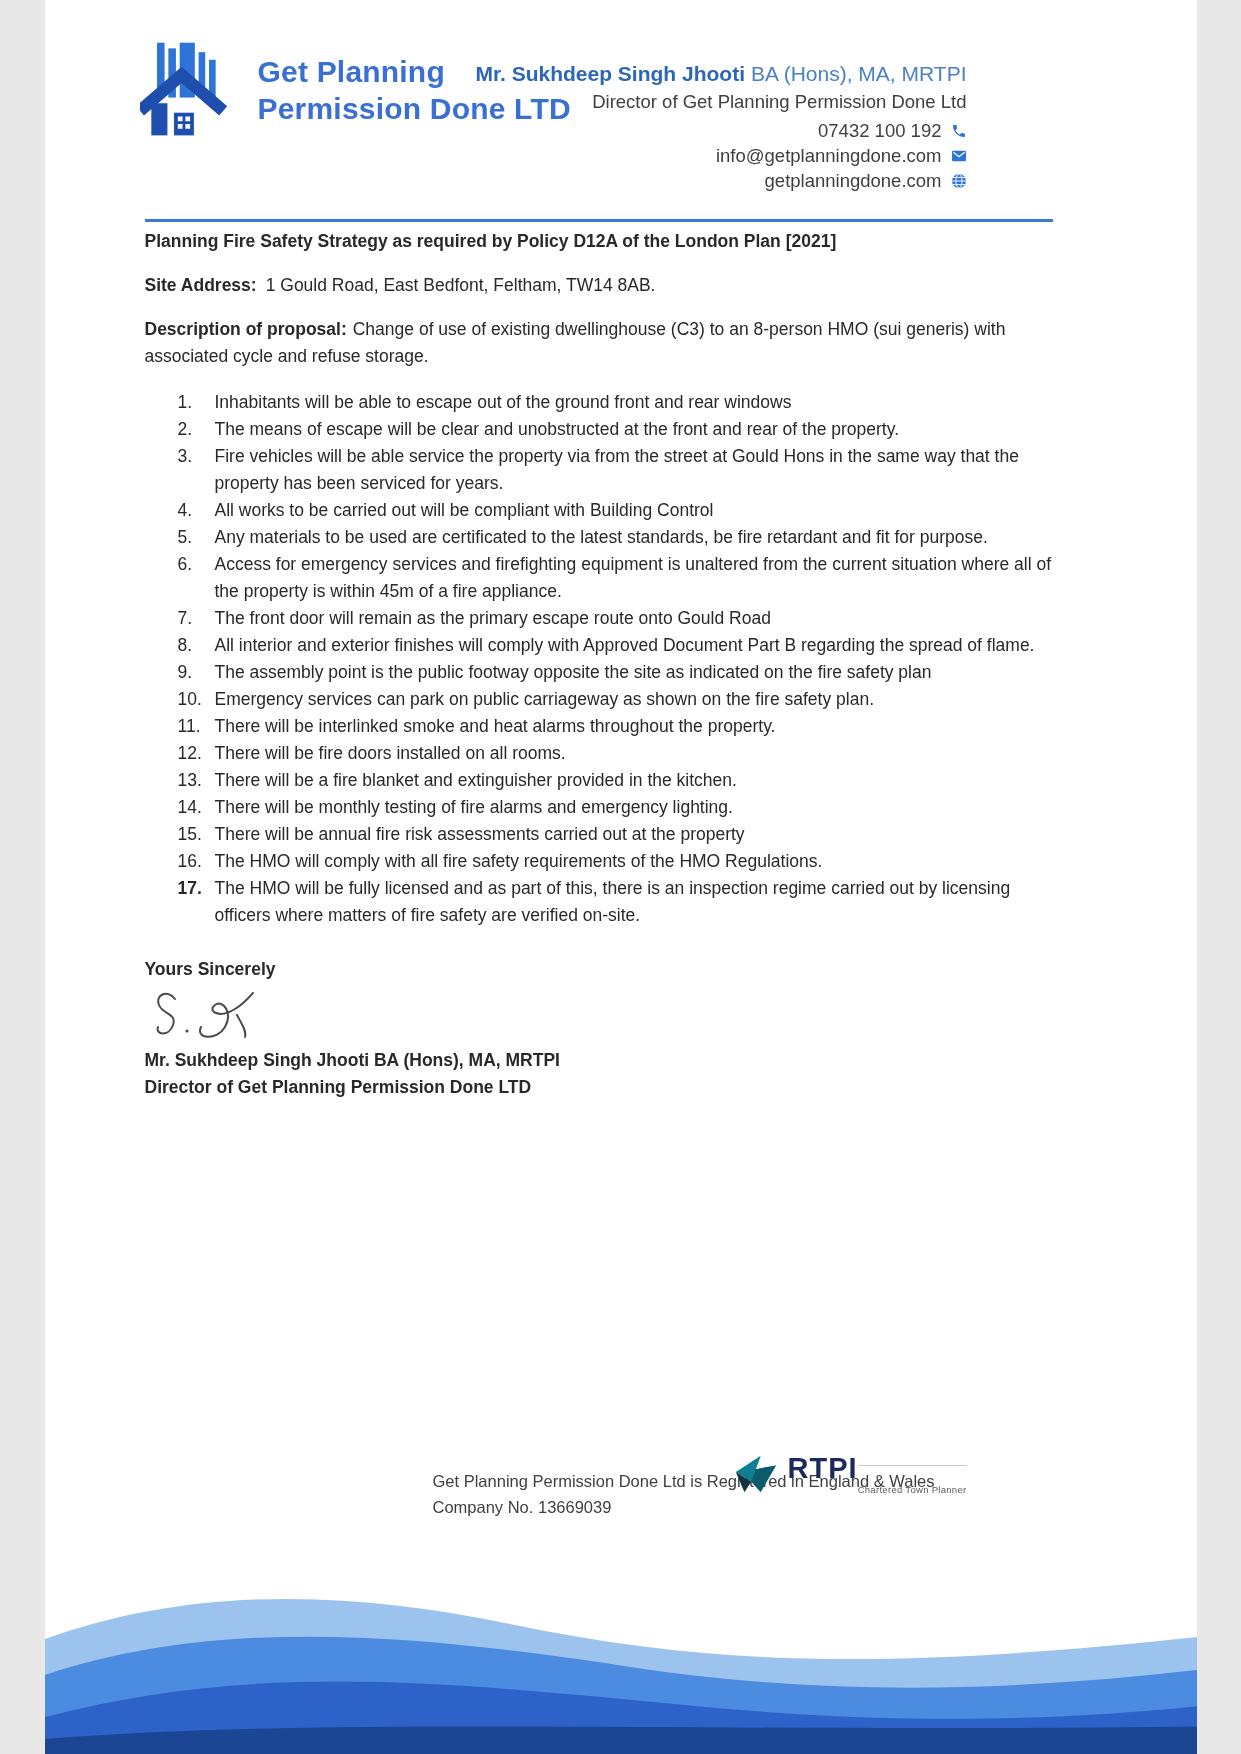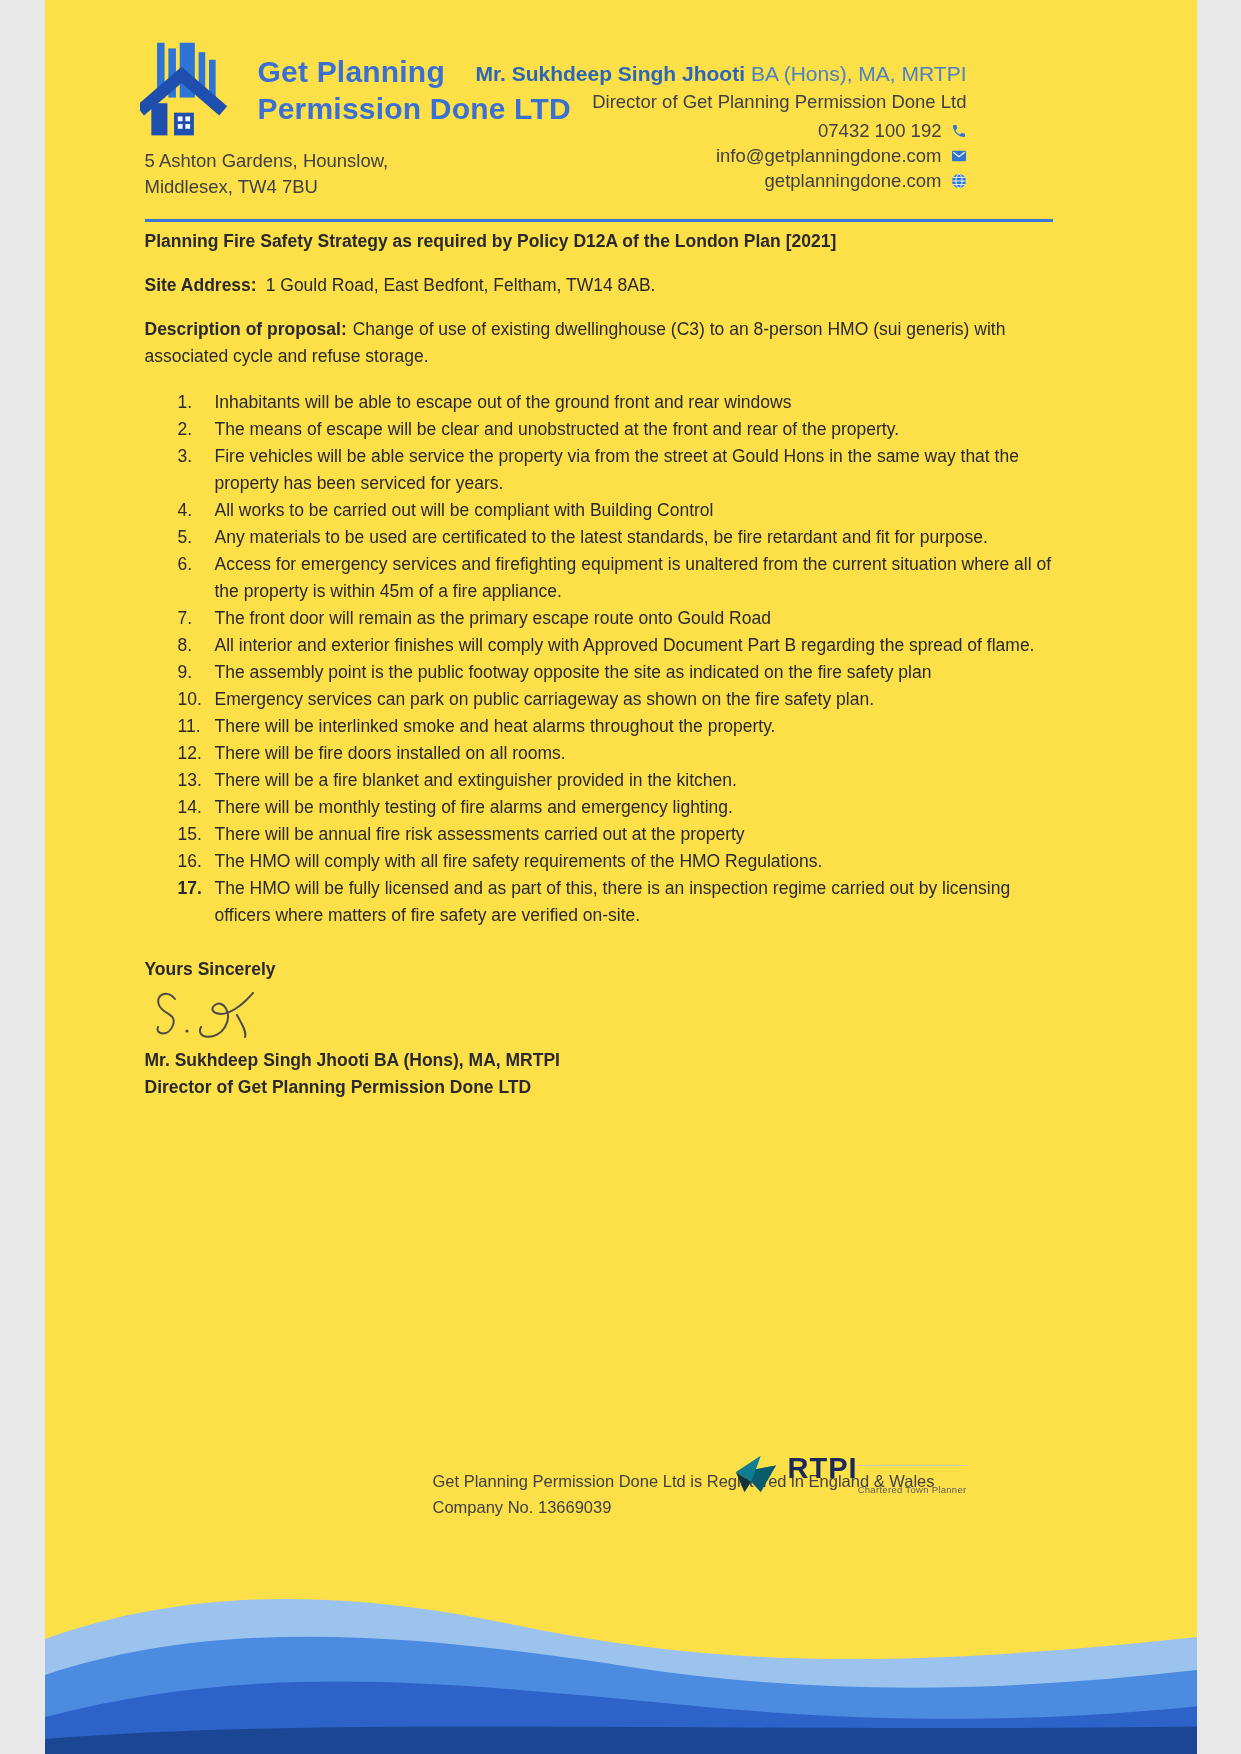--- a/index.html
+++ b/index.html
@@ -2,21 +2,21 @@
 <html><head>
 <meta charset="utf-8">
 <style>
   * { margin:0; padding:0; box-sizing:border-box; }
   html, body { background:#e8e8e8; }
   body { font-family:"Liberation Sans", sans-serif; }
   .page {
     position:relative;
     width:1152px; height:1754px;
     margin:0 auto;
-    background:#fde047;
+    background:#ffffff;
     overflow:hidden;
     color:#2e2e32;
     text-decoration:underline;
   }
 
   
   .logo-wrap { position:absolute; left:95px; top:42px; display:flex; align-items:center; gap:14px; }
   .logo-icon { width:104px; height:96px; flex:0 0 auto; }
   .logo-text { font-weight:bold; color:#3a6fd3; font-size:30px; line-height:37px; letter-spacing:.2px; }
 
@@ -85,24 +85,20 @@
         <rect x="40" y="86" width="5" height="5"></rect>
         <rect x="48" y="86" width="5" height="5"></rect>
       </g>
     </svg>
     <div class="logo-text">
       <div>Get Planning</div>
       <div>Permission Done LTD</div>
     </div>
   </div>
 
-  <div class="address-block">
-    <div>5 Ashton Gardens, Hounslow,</div>
-    <div>Middlesex, TW4 7BU</div>
-  </div>
 
   <div class="person-block">
     <div class="person-name-line">
       <span class="person-name">Mr. Sukhdeep Singh Jhooti</span><span class="person-credentials">BA (Hons), MA, MRTPI</span>
     </div>
     <div class="person-title">Director of Get Planning Permission Done Ltd</div>
   </div>
 
   <div class="contact-block">
     <div class="contact-row">

